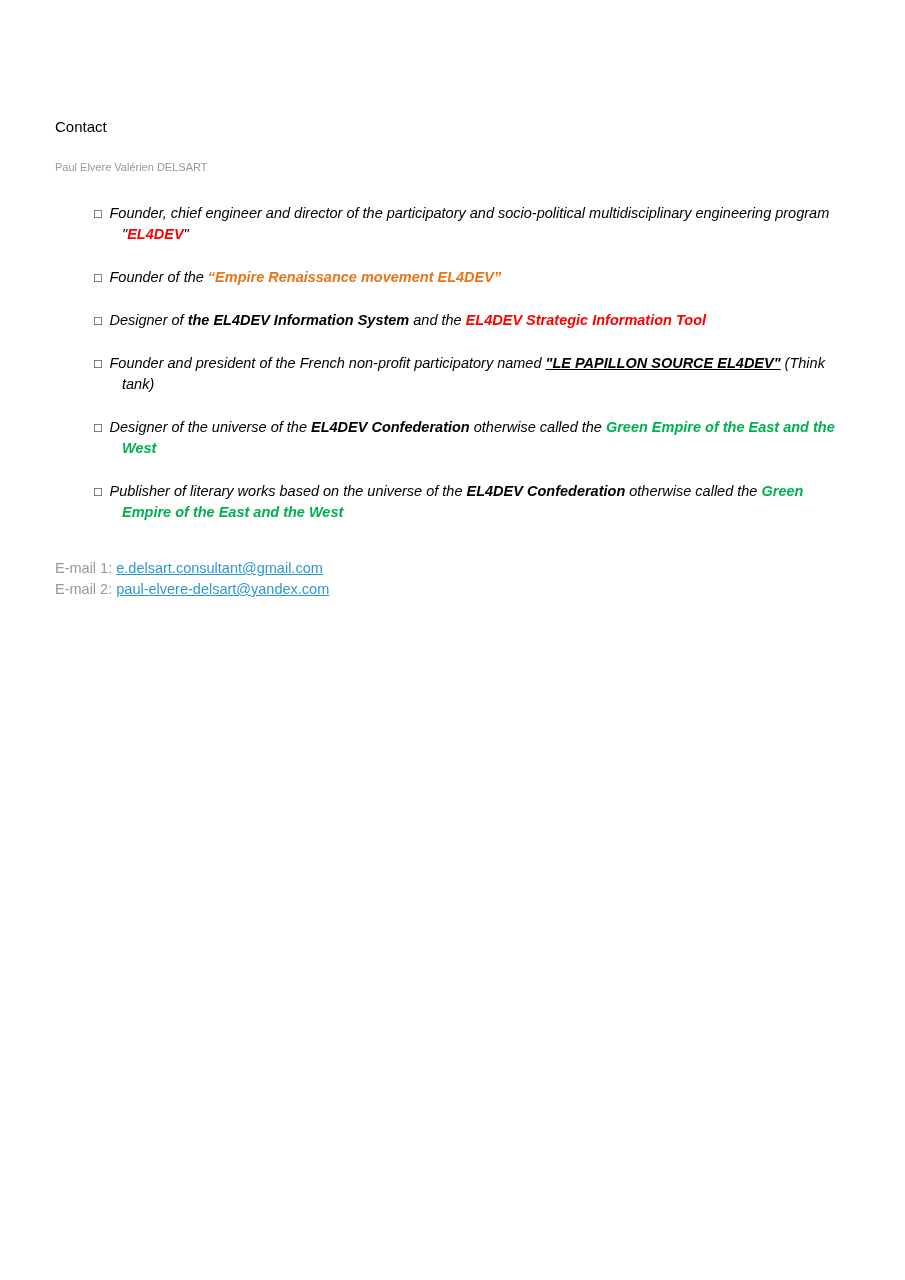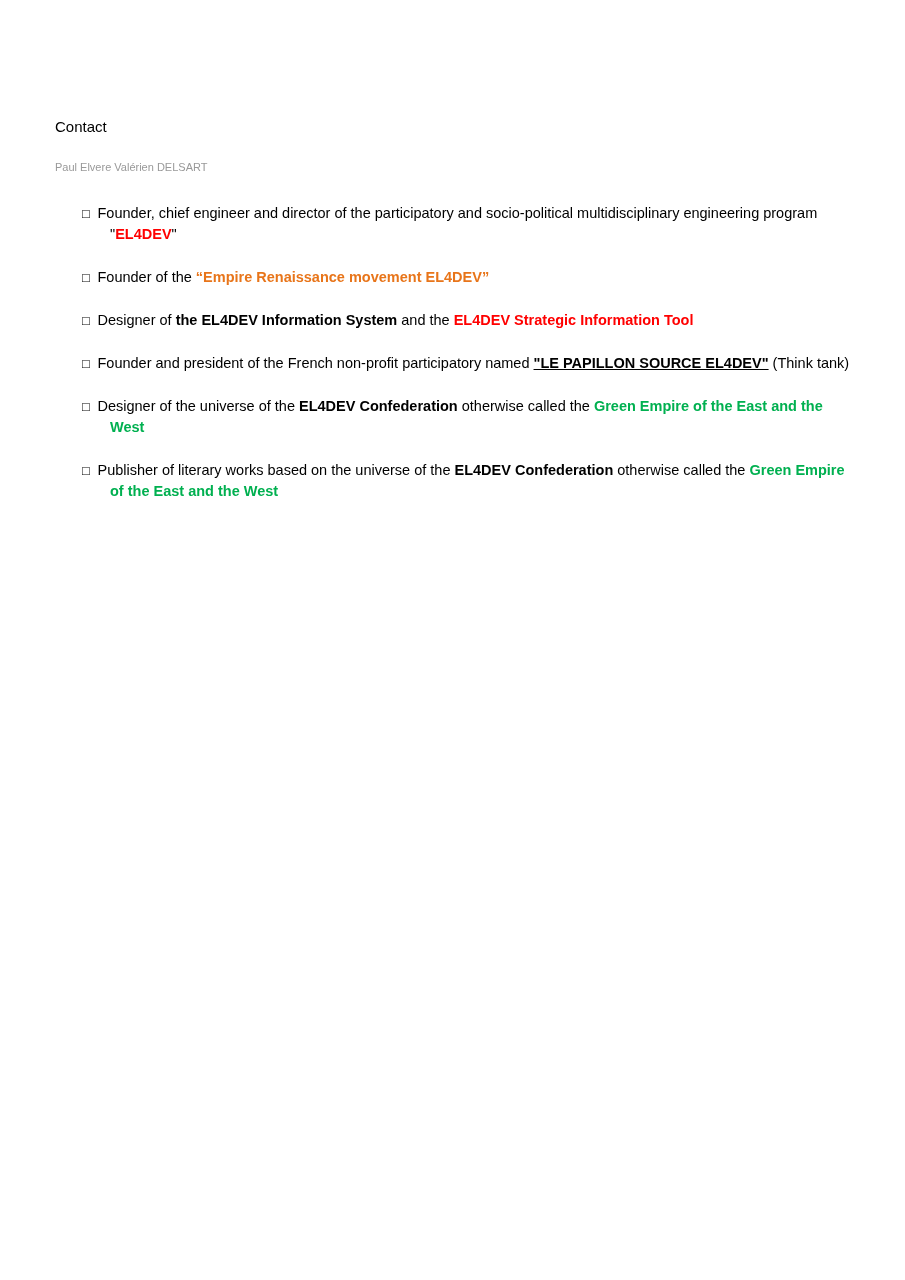--- a/index.html
+++ b/index.html
@@ -31,21 +31,21 @@
     line-height:17px;
     color:#000000;
     margin:0 0 24px 0;
   }
   .author{
     font-size:11px;
     line-height:17px;
     color:var(--c-gray);
     margin:0 0 27px 0;
   }
-  .roles{margin:0;}
+  .roles{margin:12px;font-style:italic;}
   .item{
     font-size:14.5px;
     line-height:21px;
     margin:0 0 22px 0;
     padding-left:55px;
     text-indent:-28px;
   }
   .bullet{
     display:inline;
     font-size:13px;
@@ -80,14 +80,16 @@
   <div class="author">Paul Elvere Valérien DELSART</div>
   <div class="roles" id="roles">
       <div class="item"><span class="bullet">□ </span><span class="s-plain">Founder, chief engineer and director of the participatory and socio-political multidisciplinary engineering program "</span><span class="s-red">EL4DEV</span><span class="s-plain">"</span></div>
       <div class="item"><span class="bullet">□ </span><span class="s-plain">Founder of the </span><span class="s-orange">“Empire Renaissance movement EL4DEV”</span></div>
       <div class="item"><span class="bullet">□ </span><span class="s-plain">Designer of </span><span class="s-bold">the EL4DEV Information System</span><span class="s-plain"> and the </span><span class="s-red">EL4DEV Strategic Information Tool</span></div>
       <div class="item"><span class="bullet">□ </span><span class="s-plain">Founder and president of the French non-profit participatory named </span><span class="s-underline-bold">"LE PAPILLON SOURCE EL4DEV"</span><span class="s-plain"> (Think tank)</span></div>
       <div class="item"><span class="bullet">□ </span><span class="s-plain">Designer of the universe of the </span><span class="s-bold">EL4DEV Confederation</span><span class="s-plain"> otherwise called the </span><span class="s-green">Green Empire of the East and the West</span></div>
       <div class="item"><span class="bullet">□ </span><span class="s-plain">Publisher of literary works based on the universe of the </span><span class="s-bold">EL4DEV Confederation</span><span class="s-plain"> otherwise called the </span><span class="s-green">Green Empire of the East and the West</span></div>
     </div>
   <div class="emails" id="emails">
+      <div class="email-row"><span class="email-label">E-mail 1: </span><a class="email-link">e.delsart.consultant@gmail.com</a></div>
+      <div class="email-row"><span class="email-label">E-mail 2: </span><a class="email-link">paul-elvere-delsart@yandex.com</a></div>
     </div>
 </div>
 
 </body></html>

